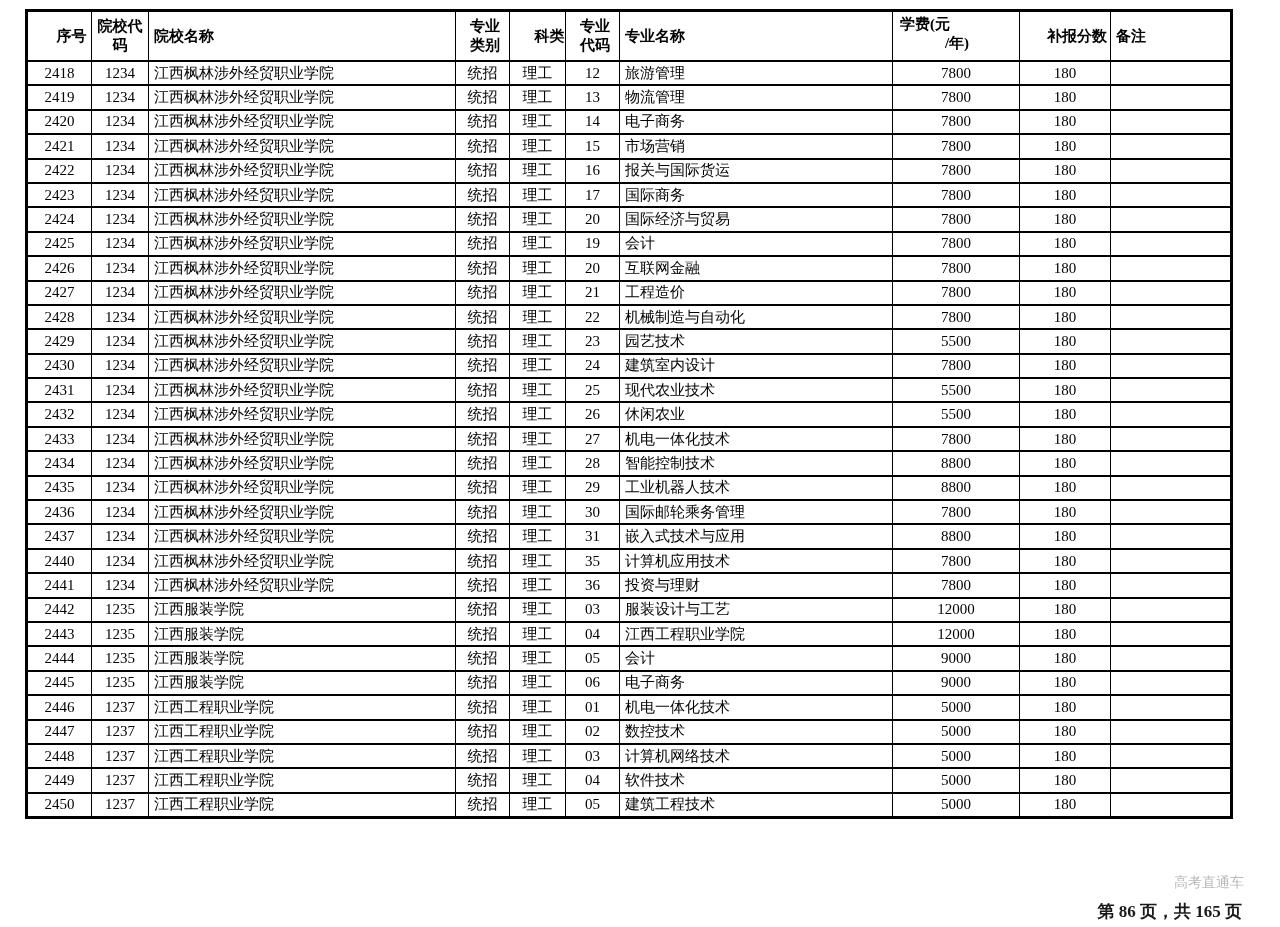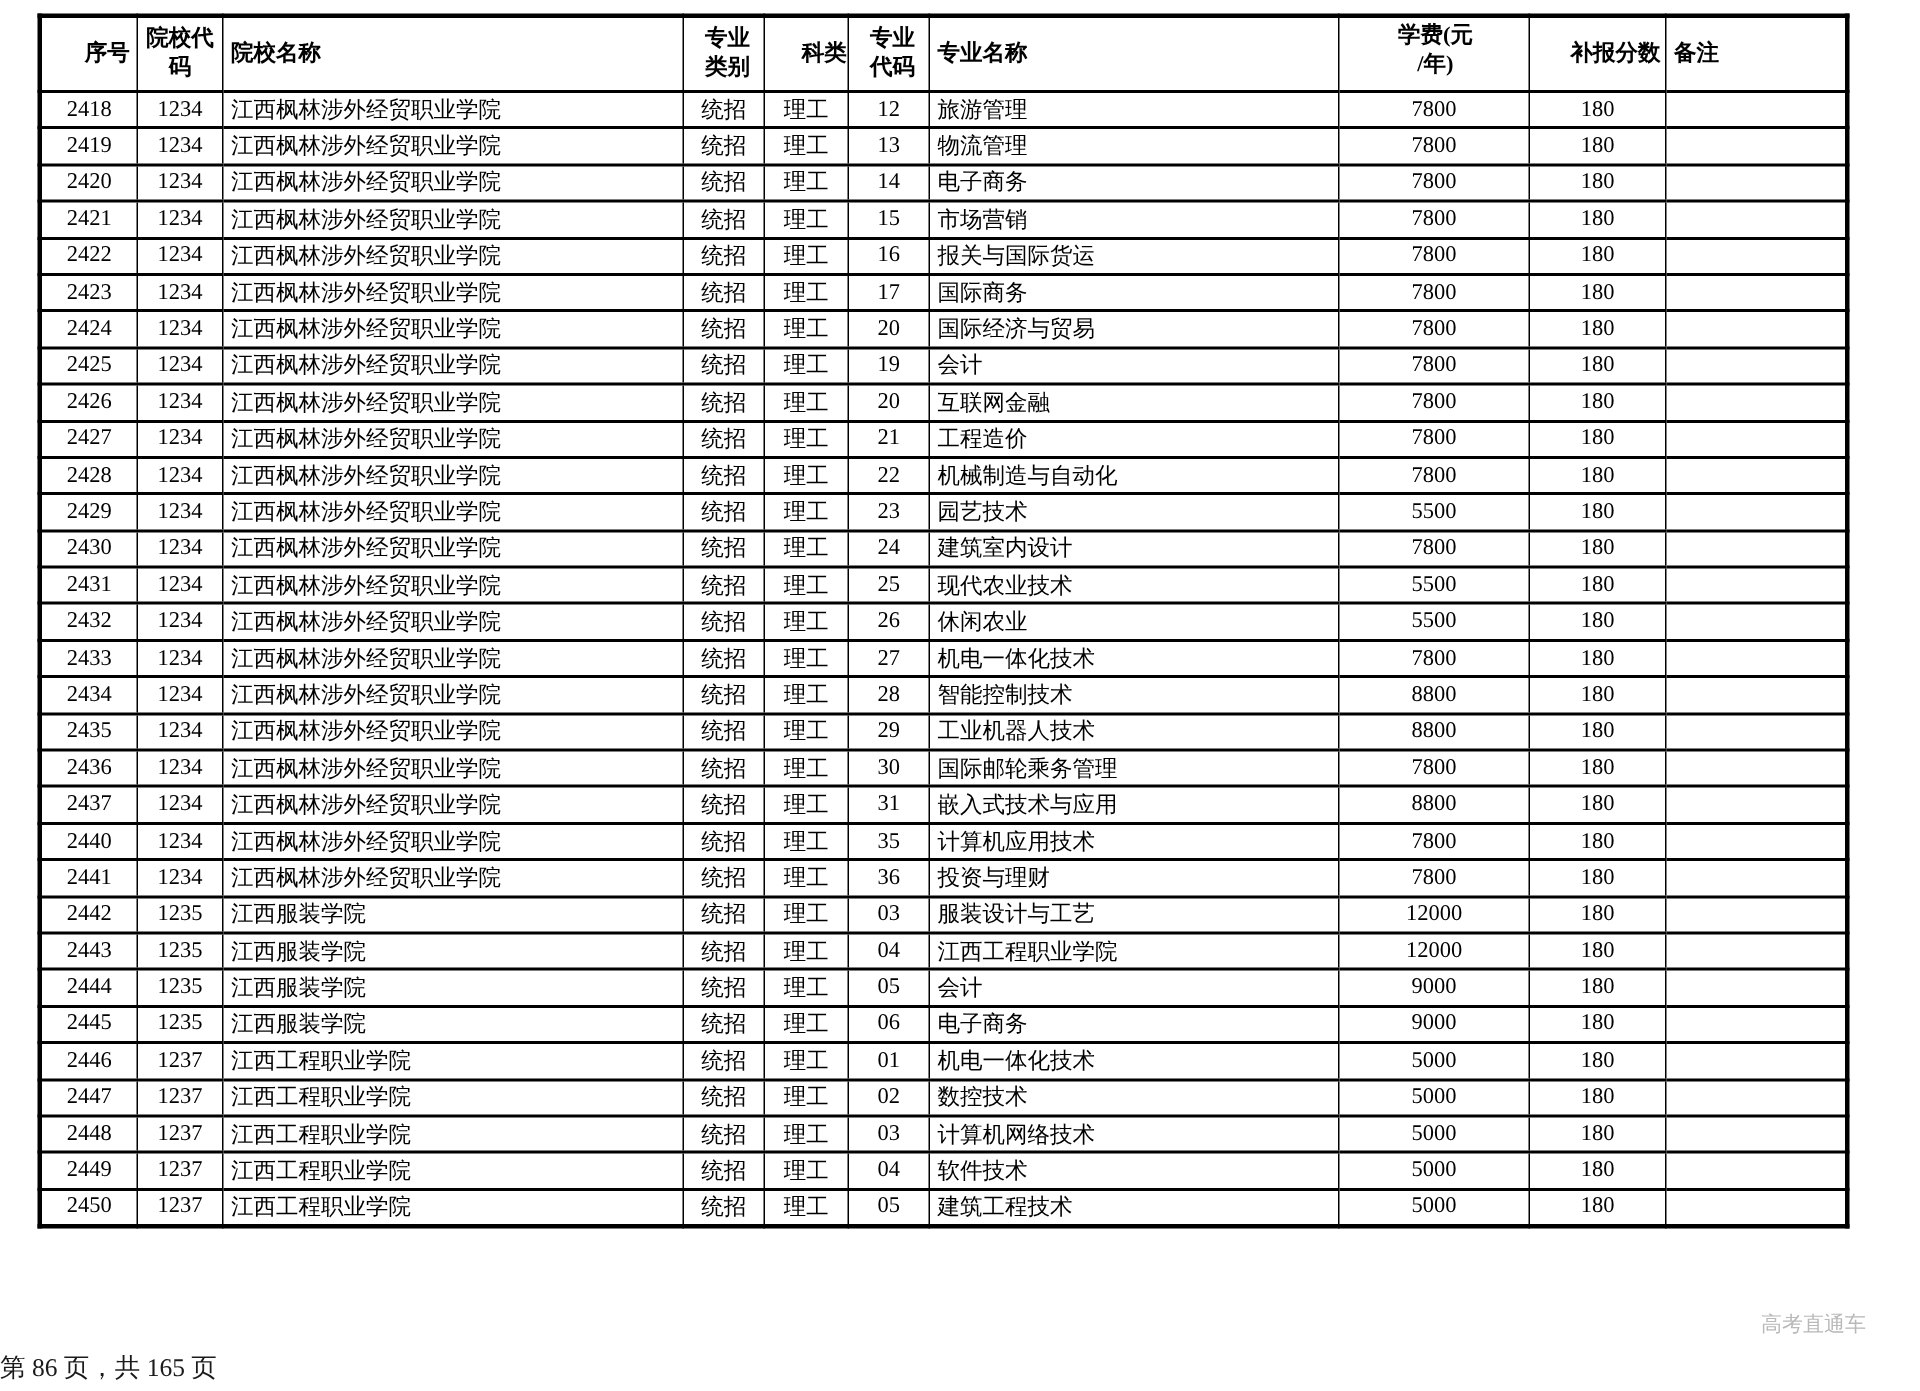--- a/index.html
+++ b/index.html
@@ -42,30 +42,31 @@
     white-space: nowrap;
     vertical-align: middle;
   }
   .c { text-align: center; }
   .l { text-align: left; padding-left: 5px; padding-right: 2px; }
   
   .wrap3 { white-space: normal; word-break: break-all; padding: 0 3px; text-align: center; }
   
   .wrap2 { white-space: normal; word-break: break-all; padding: 0 9px; text-align: right; }
   .tuition-th { vertical-align: top; padding: 3px 5px 0 7px; }
-  .t-line1 { display: flex; justify-content: center; }
+  .t-line1 { display: flex; justify-content: flex-start; }
   .t-line2 { text-align: center; }
   .footer {
     position: absolute;
     top: 900px;
     left: 0;
     width: 1242px;
-    text-align: left;
+    text-align: right;
     font-size: 17px;
     color: #1a1a1a;
+    font-weight: bold;
   }
   .watermark {
     position: absolute;
     top: 874px;
     right: 36px;
     font-size: 14px;
     color: #b9b9b9;
   }
 </style>
 </head>

